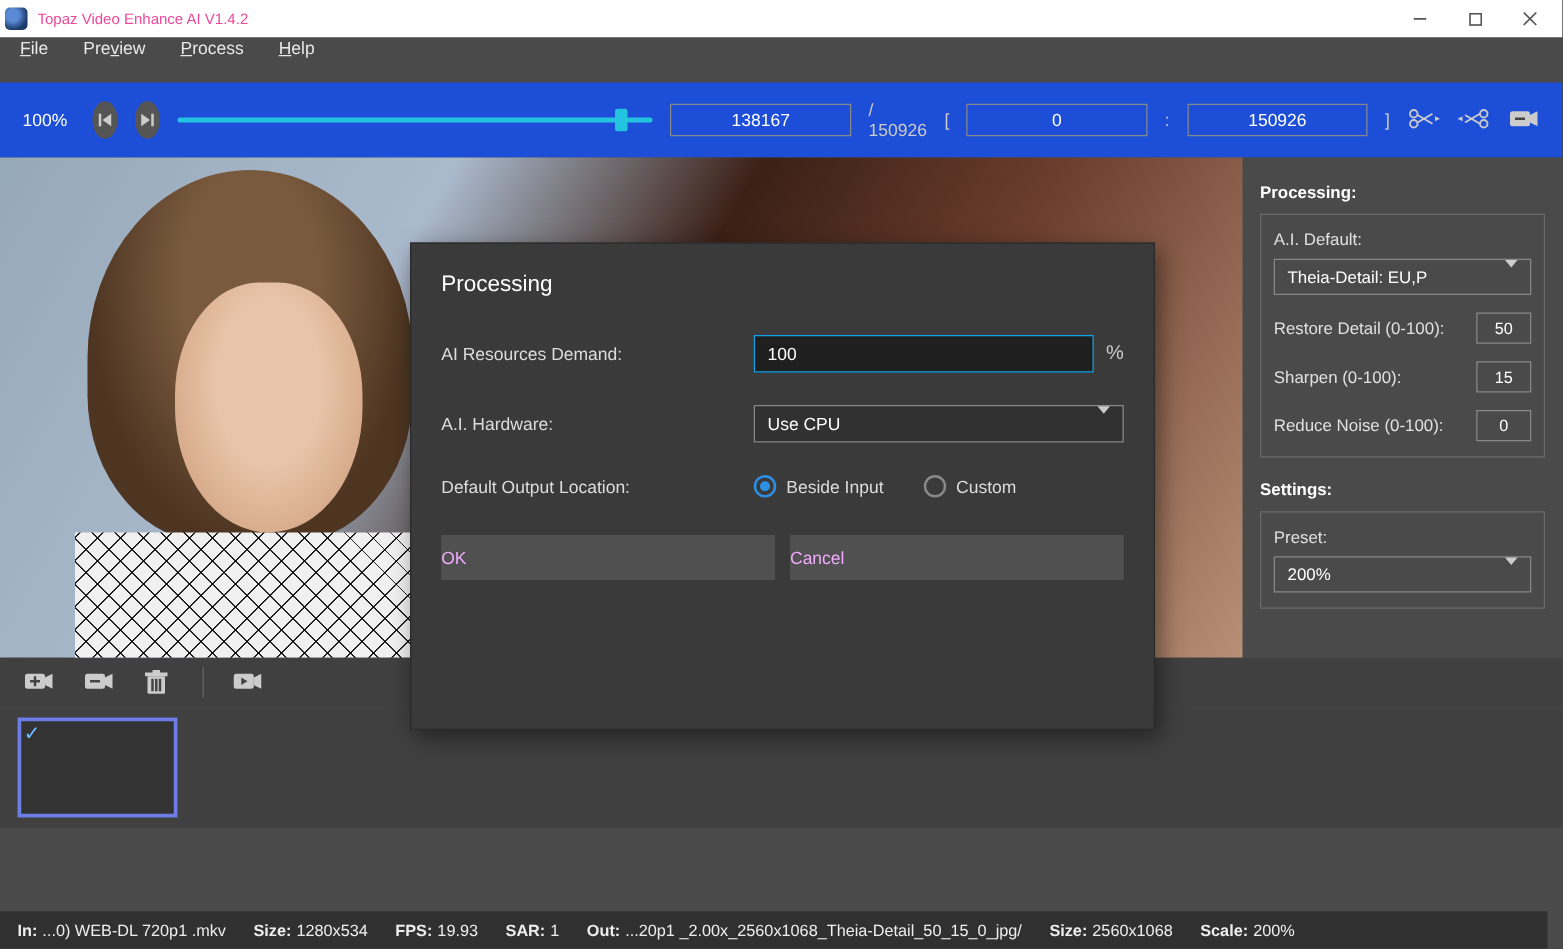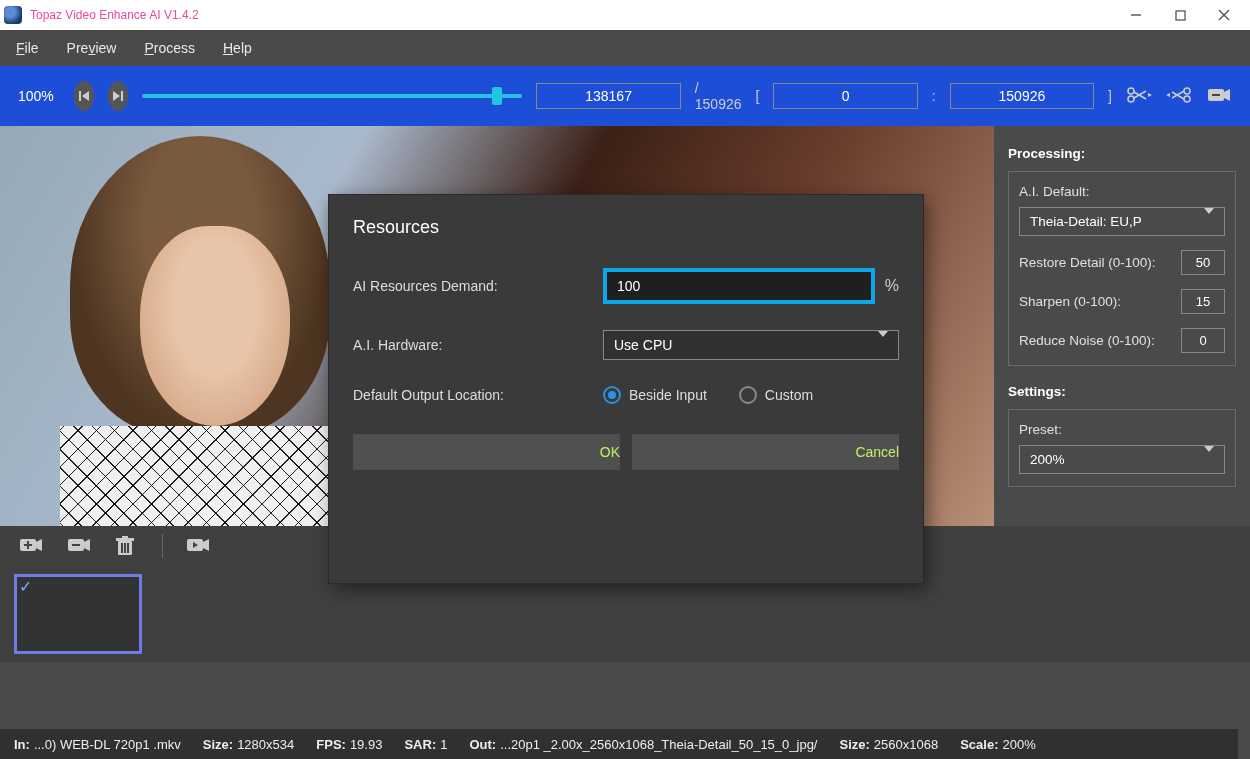--- a/index.html
+++ b/index.html
@@ -5,21 +5,21 @@
 * { margin: 0; padding: 0; box-sizing: border-box; font-family: "Segoe UI", Arial, sans-serif; }
 body { width: 1250px; height: 759px; background: #4a4a4a; color: #e0e0e0; overflow: hidden; position: relative; }
 
 
 .title-bar { height: 30px; background: #fff; display: flex; align-items: center; padding: 0 4px; color: #ec4899; font-size: 12px; }
 .title-bar .logo { width: 18px; height: 18px; background: radial-gradient(circle at 35% 35%, #5b8ad6 30%, #1a3a6b 70%); border-radius: 4px; margin-right: 8px; position: relative; }
 .title-bar .title-text { flex: 1; }
 .win-btn { width: 44px; height: 30px; display: flex; align-items: center; justify-content: center; color: #555; font-size: 14px; }
 
 
-.menu-bar { height: 36px; background: #4a4a4a; display: flex; align-items: center; padding: 0 16px; gap: 28px; font-size: 14px; }
+.menu-bar { height: 36px; background: #4a4a4a; display: flex; padding: 0 16px; gap: 28px; font-size: 14px; }
 .menu-item { color: #e8e8e8; cursor: pointer; }
 .menu-item .ul { text-decoration: underline; }
 
 
 .toolbar { height: 60px; background: #1d4ed8; display: flex; align-items: center; padding: 0 18px; gap: 14px; font-size: 14px; }
 .zoom-label { color: #fff; margin-right: 6px; }
 .round-btn { width: 30px; height: 30px; border-radius: 50%; background: #555; display: flex; align-items: center; justify-content: center; color: #ddd; cursor: pointer; }
 .slider-wrap { flex: 1; position: relative; height: 6px; min-width: 380px; }
 .slider-track { position: absolute; left: 0; right: 0; top: 1px; height: 4px; background: #24c4e0; border-radius: 2px; }
 .slider-thumb { position: absolute; width: 10px; height: 18px; background: #24c4e0; border-radius: 2px; top: -6px; left: 92%; }
@@ -41,29 +41,29 @@
 .rp-label { color: #e0e0e0; margin-bottom: 8px; display: block; }
 .rp-select { width: 100%; border: 1px solid #888; padding: 6px 10px; color: #fff; background: transparent; display: flex; justify-content: space-between; align-items: center; cursor: pointer; }
 .rp-row { display: flex; justify-content: space-between; align-items: center; margin-top: 14px; }
 .rp-input { width: 44px; border: 1px solid #888; padding: 4px 6px; color: #fff; background: transparent; text-align: center; font-size: 13px; }
 
 
 .dialog { position: absolute; left: 328px; top: 194px; width: 596px; height: 390px; background: #3a3a3a; border: 1px solid #2a2a2a; box-shadow: 4px 6px 18px rgba(0,0,0,.45); padding: 22px 24px; }
 .dialog-title { font-size: 18px; color: #fff; font-weight: 400; margin-bottom: 30px; }
 .dlg-row { display: flex; align-items: center; margin: 18px 0 26px; }
 .dlg-label { width: 250px; color: #ddd; font-size: 14px; }
-.dlg-input { flex: 1; border: 4px solid #0ea5e9; padding: 6px 10px; color: #fff; background: #1f1f1f; font-size: 14px; }
+.dlg-input { flex: 1; border: 1px solid #0ea5e9; padding: 6px 10px; color: #fff; background: #1f1f1f; font-size: 14px; }
 .dlg-suffix { margin-left: 10px; color: #ccc; }
 .dlg-select { flex: 1; border: 1px solid #888; padding: 6px 10px; color: #fff; background: #313131; font-size: 14px; display: flex; justify-content: space-between; align-items: center; cursor: pointer; }
 .radio { width: 18px; height: 18px; border: 2px solid #888; border-radius: 50%; display: inline-flex; align-items: center; justify-content: center; margin-right: 8px; }
 .radio.checked { border-color: #2d8fe6; }
 .radio.checked::after { content: ""; width: 8px; height: 8px; background: #2d8fe6; border-radius: 50%; }
 .radio-label { display: inline-flex; align-items: center; margin-right: 32px; color: #ddd; font-size: 14px; cursor: pointer; }
 .dlg-buttons { display: flex; gap: 12px; margin-top: 30px; }
-.dlg-btn { flex: 1; background: #505050; color: #bef264; text-align: right; padding: 10px 0; font-size: 14px; cursor: pointer; border: none; }
+.dlg-btn { flex: 1; background: #505050; color: #f0abfc; text-align: left; padding: 10px 0; font-size: 14px; cursor: pointer; border: none; }
 
 
 .under-bar { height: 40px; background: #404040; display: flex; align-items: center; padding: 0 18px; gap: 22px; }
 .ub-icon { color: #ccc; cursor: pointer; width: 26px; height: 22px; }
 .ub-sep { width: 1px; height: 24px; background: #666; }
 
 
 .thumb-strip { height: 96px; background: #404040; padding: 8px 14px; }
 .thumb { width: 128px; height: 80px; border: 3px solid #6d7de6; background: #333; position: relative; }
 .thumb .check { position: absolute; left: 2px; top: 0px; color: #6bb9ff; font-size: 16px; }
@@ -246,21 +246,21 @@
   <span><b>In:</b><span>...0) WEB-DL  720p1 .mkv</span></span>
   <span><b>Size:</b><span>1280x534</span></span>
   <span><b>FPS:</b><span>19.93</span></span>
   <span><b>SAR:</b><span>1</span></span>
   <span><b>Out:</b><span>...20p1 _2.00x_2560x1068_Theia-Detail_50_15_0_jpg/</span></span>
   <span><b>Size:</b><span>2560x1068</span></span>
   <span><b>Scale:</b><span>200%</span></span>
 </div>
 
 <div class="dialog">
-  <div class="dialog-title">Resources</div>
+  <div class="dialog-title">Processing</div>
 
   <div class="dlg-row">
     <div class="dlg-label">AI Resources Demand:</div>
     <input class="dlg-input" value="100" style="">
     <span class="dlg-suffix">%</span>
   </div>
 
   <div class="dlg-row">
     <div class="dlg-label">A.I. Hardware:</div>
     <div class="dlg-select">

